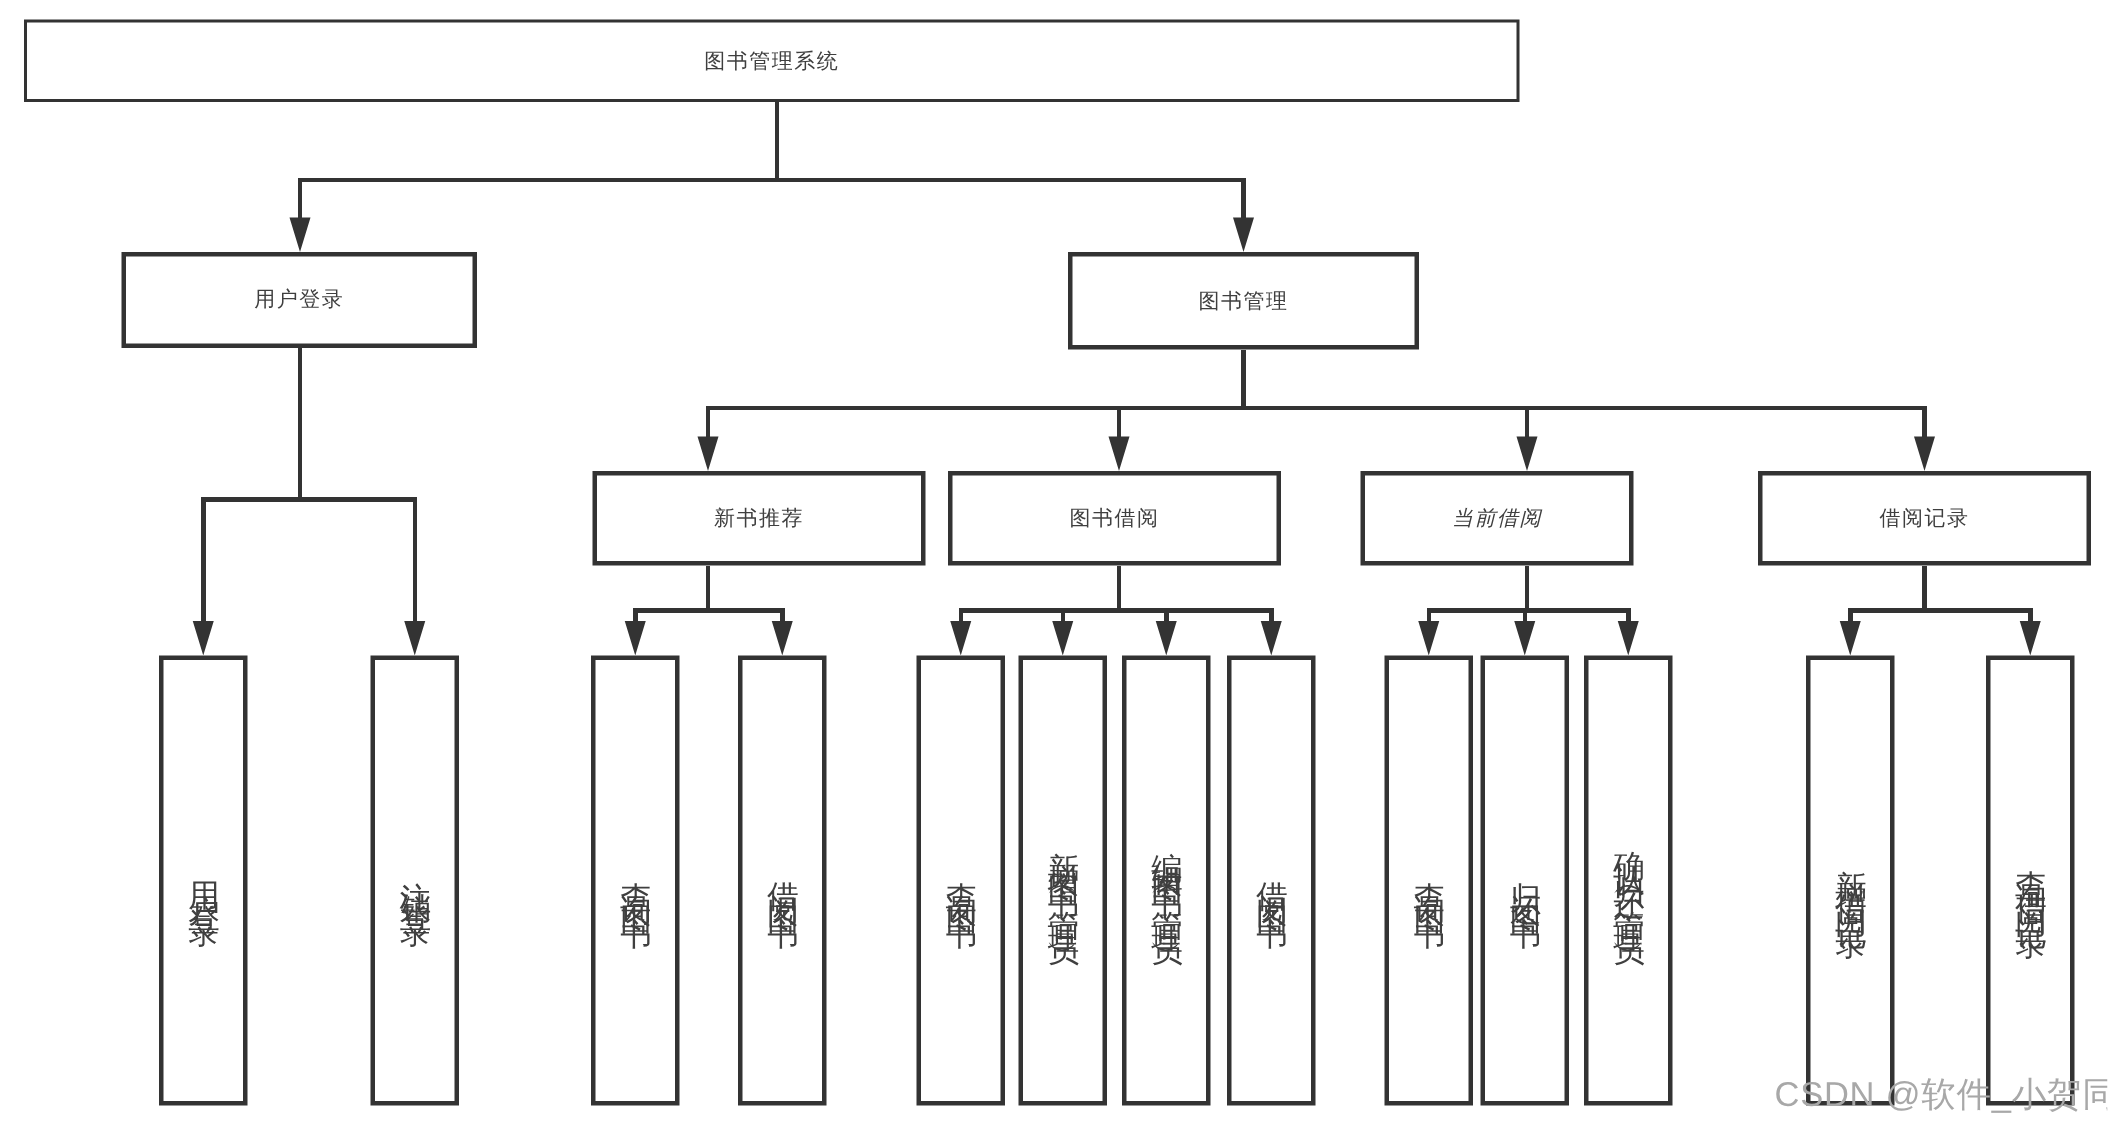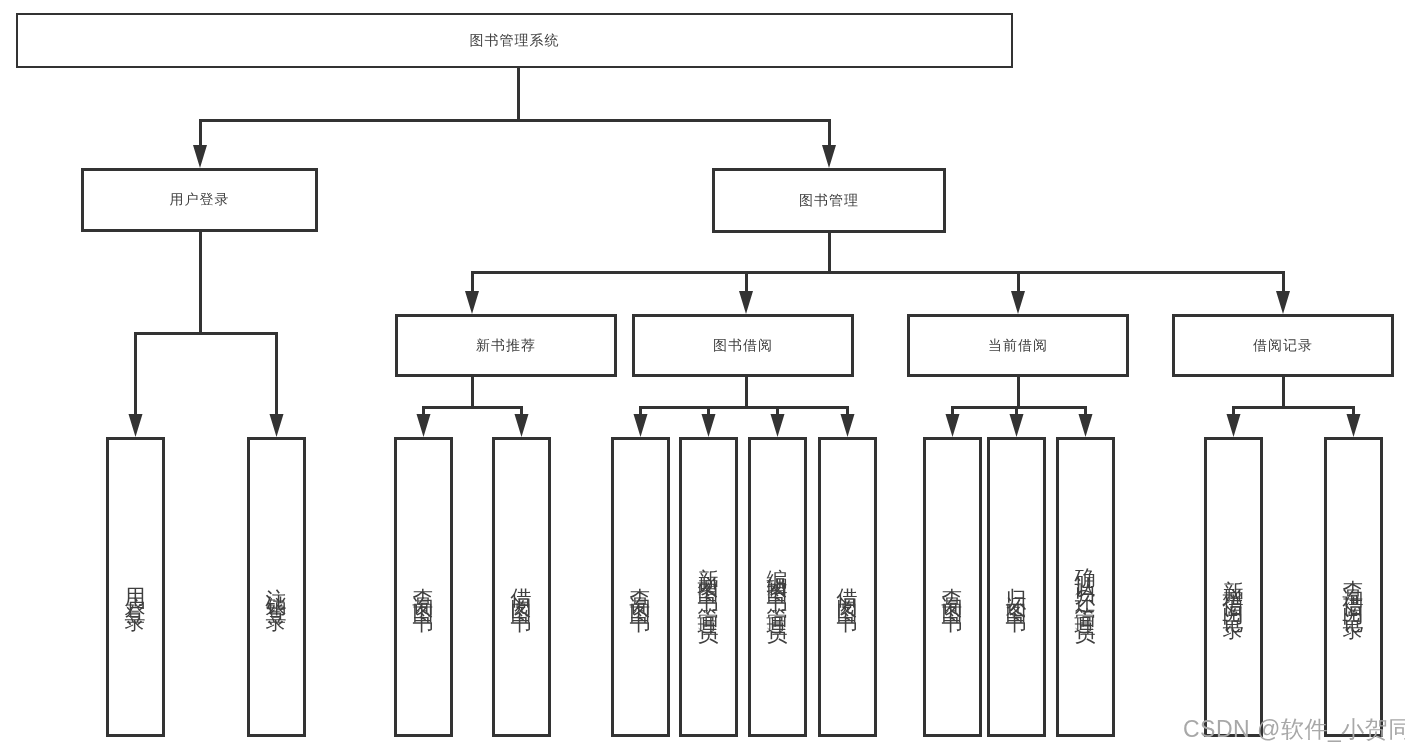--- a/index.html
+++ b/index.html
@@ -127,21 +127,21 @@
   <div class="box h-box" style="left:712px; top:168px; width:234px; height:65px;">
     <span>图书管理</span>
   </div>
 
   <div class="box h-box" style="left:361px; top:314px; width:222px; height:63px;margin-left:34px;">
     <span>新书推荐</span>
   </div>
   <div class="box h-box" style="left:632px; top:314px; width:222px; height:63px;">
     <span>图书借阅</span>
   </div>
-  <div class="box h-box" style="left:907px; top:314px; width:222px; height:63px;">
+  <div class="box h-box" style="left:907px; top:314px; width:182px; height:63px;font-style:italic;">
     <span>当前借阅</span>
   </div>
   <div class="box h-box" style="left:1172px; top:314px; width:222px; height:63px;">
     <span>借阅记录</span>
   </div>
 
   <div class="box v-box" style="left:106px;">
     <span>用户登录</span>
   </div>
   <div class="box v-box" style="left:247px;">

